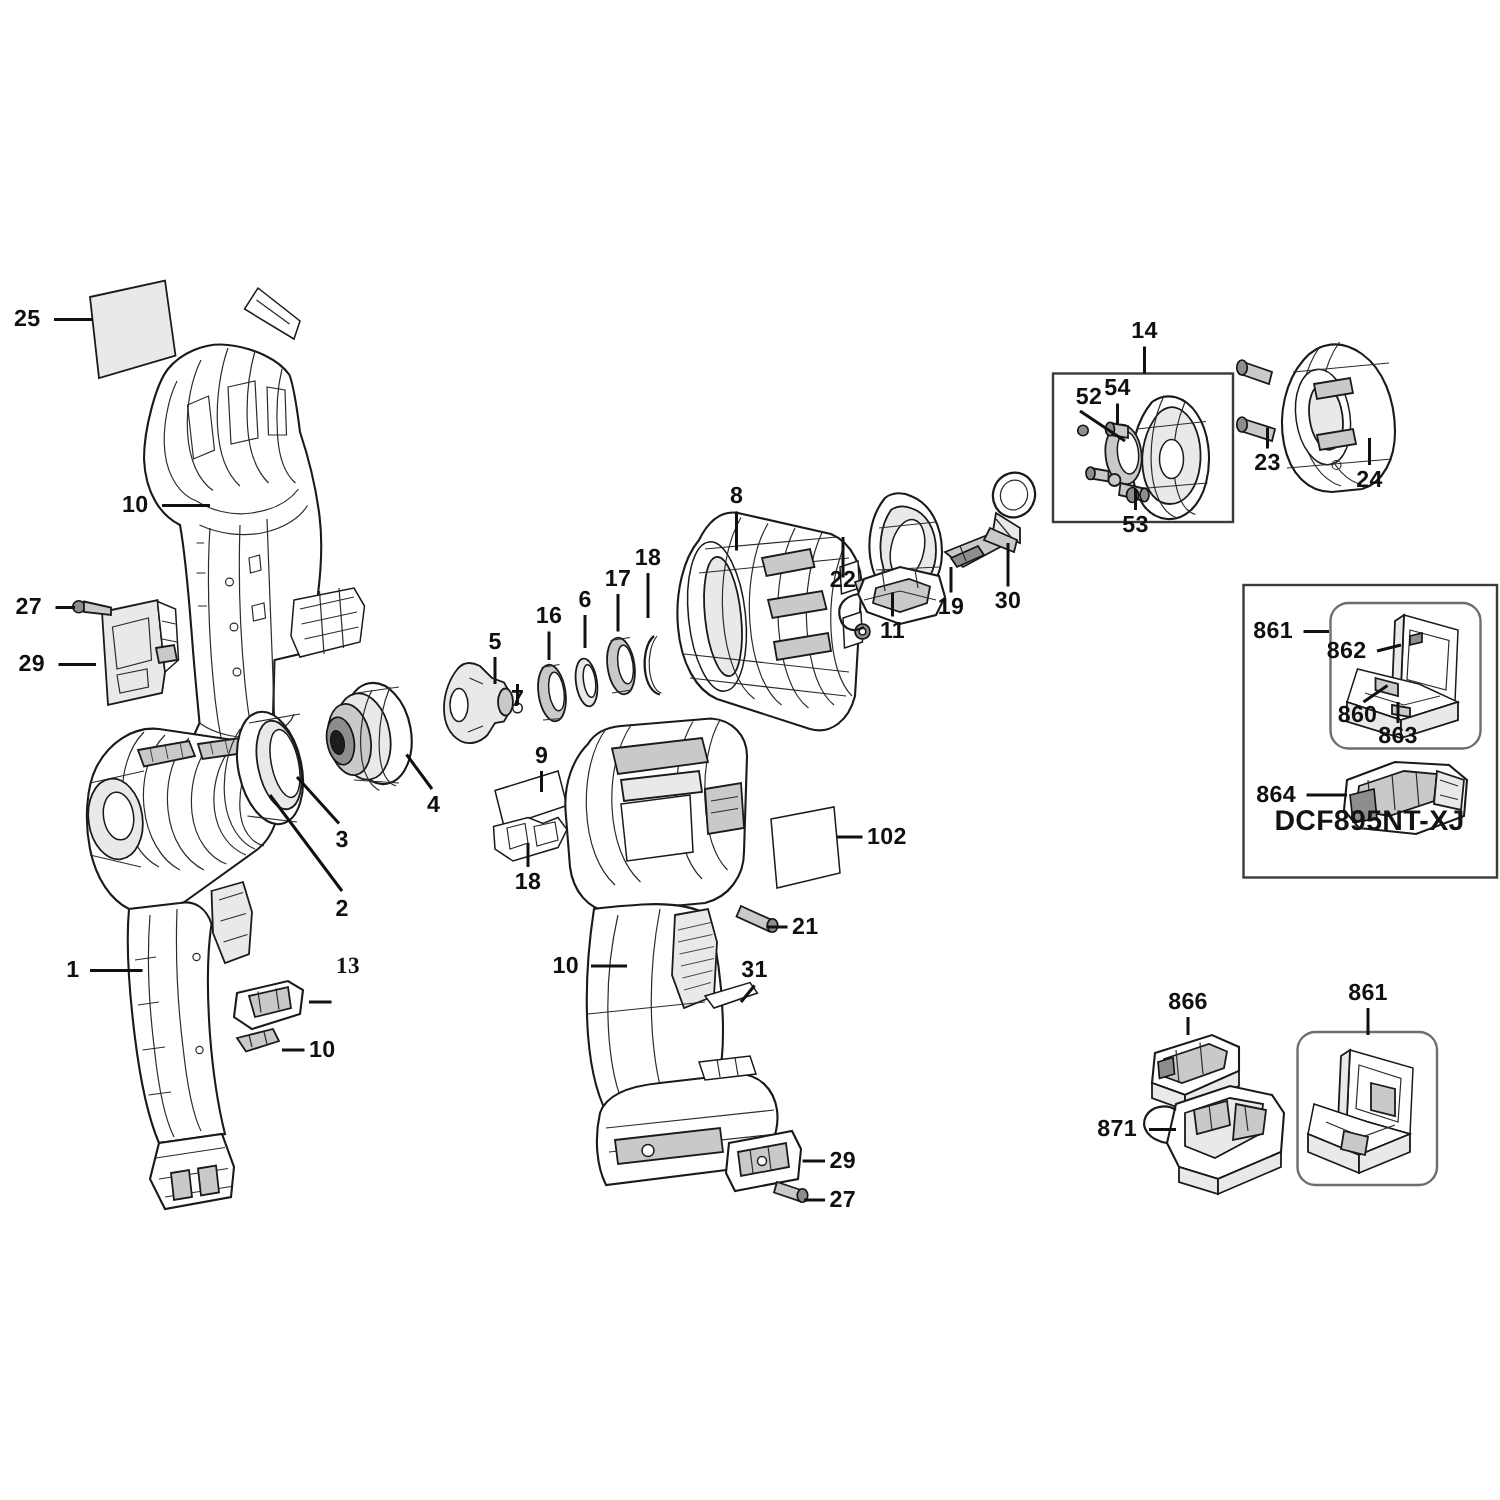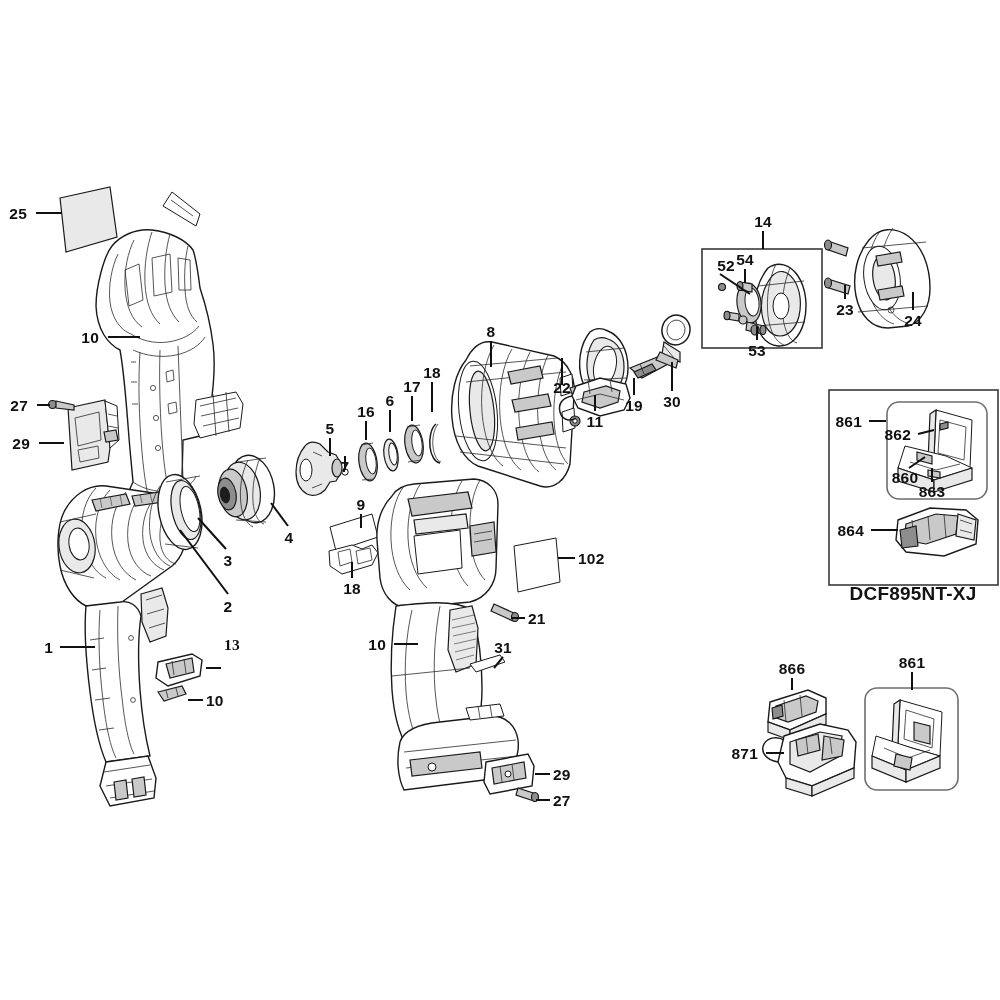--- a/index.html
+++ b/index.html
@@ -581,15 +581,15 @@
       <div class="lbl r" style="left: 862px; top: 421px;">861</div>
       <div class="lbl r" style="left: 911px; top: 434px;">862</div>
       <div class="lbl c" style="left: 905px; top: 477px;">860</div>
       <div class="lbl c" style="left: 932px; top: 491px;">863</div>
       <div class="lbl r" style="left: 864px; top: 530px;">864</div>
       <div class="lbl c" style="left: 792px; top: 668px;">866</div>
       <div class="lbl r" style="left: 758px; top: 753px;">871</div>
       <div class="lbl c" style="left: 912px; top: 662px;">861</div>
     </div>
 
-<div class="model" style="left:913px;top:594px;">DCF895NT-XJ</div>
+<div class="model" style="left:913px;top:548px;">DCF895NT-XJ</div>
 
 </div>
 
 </body></html>

